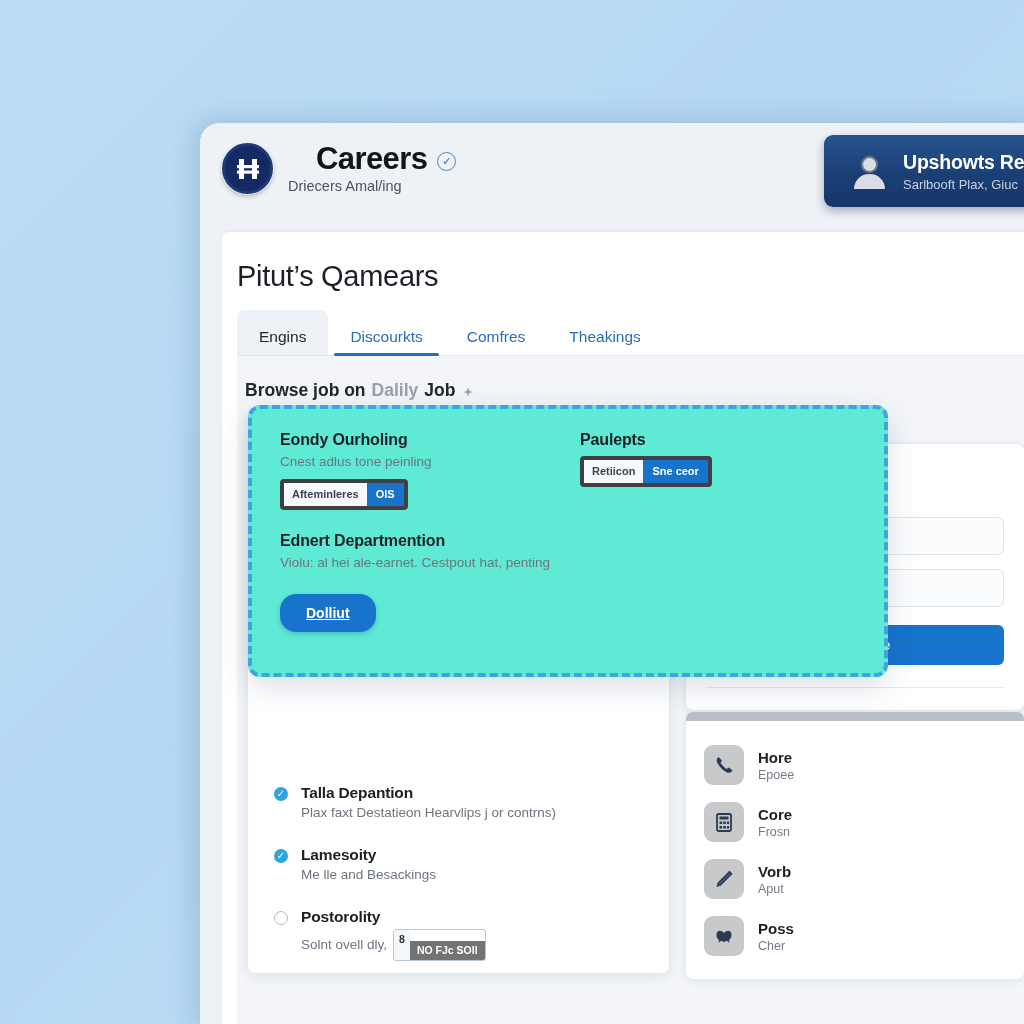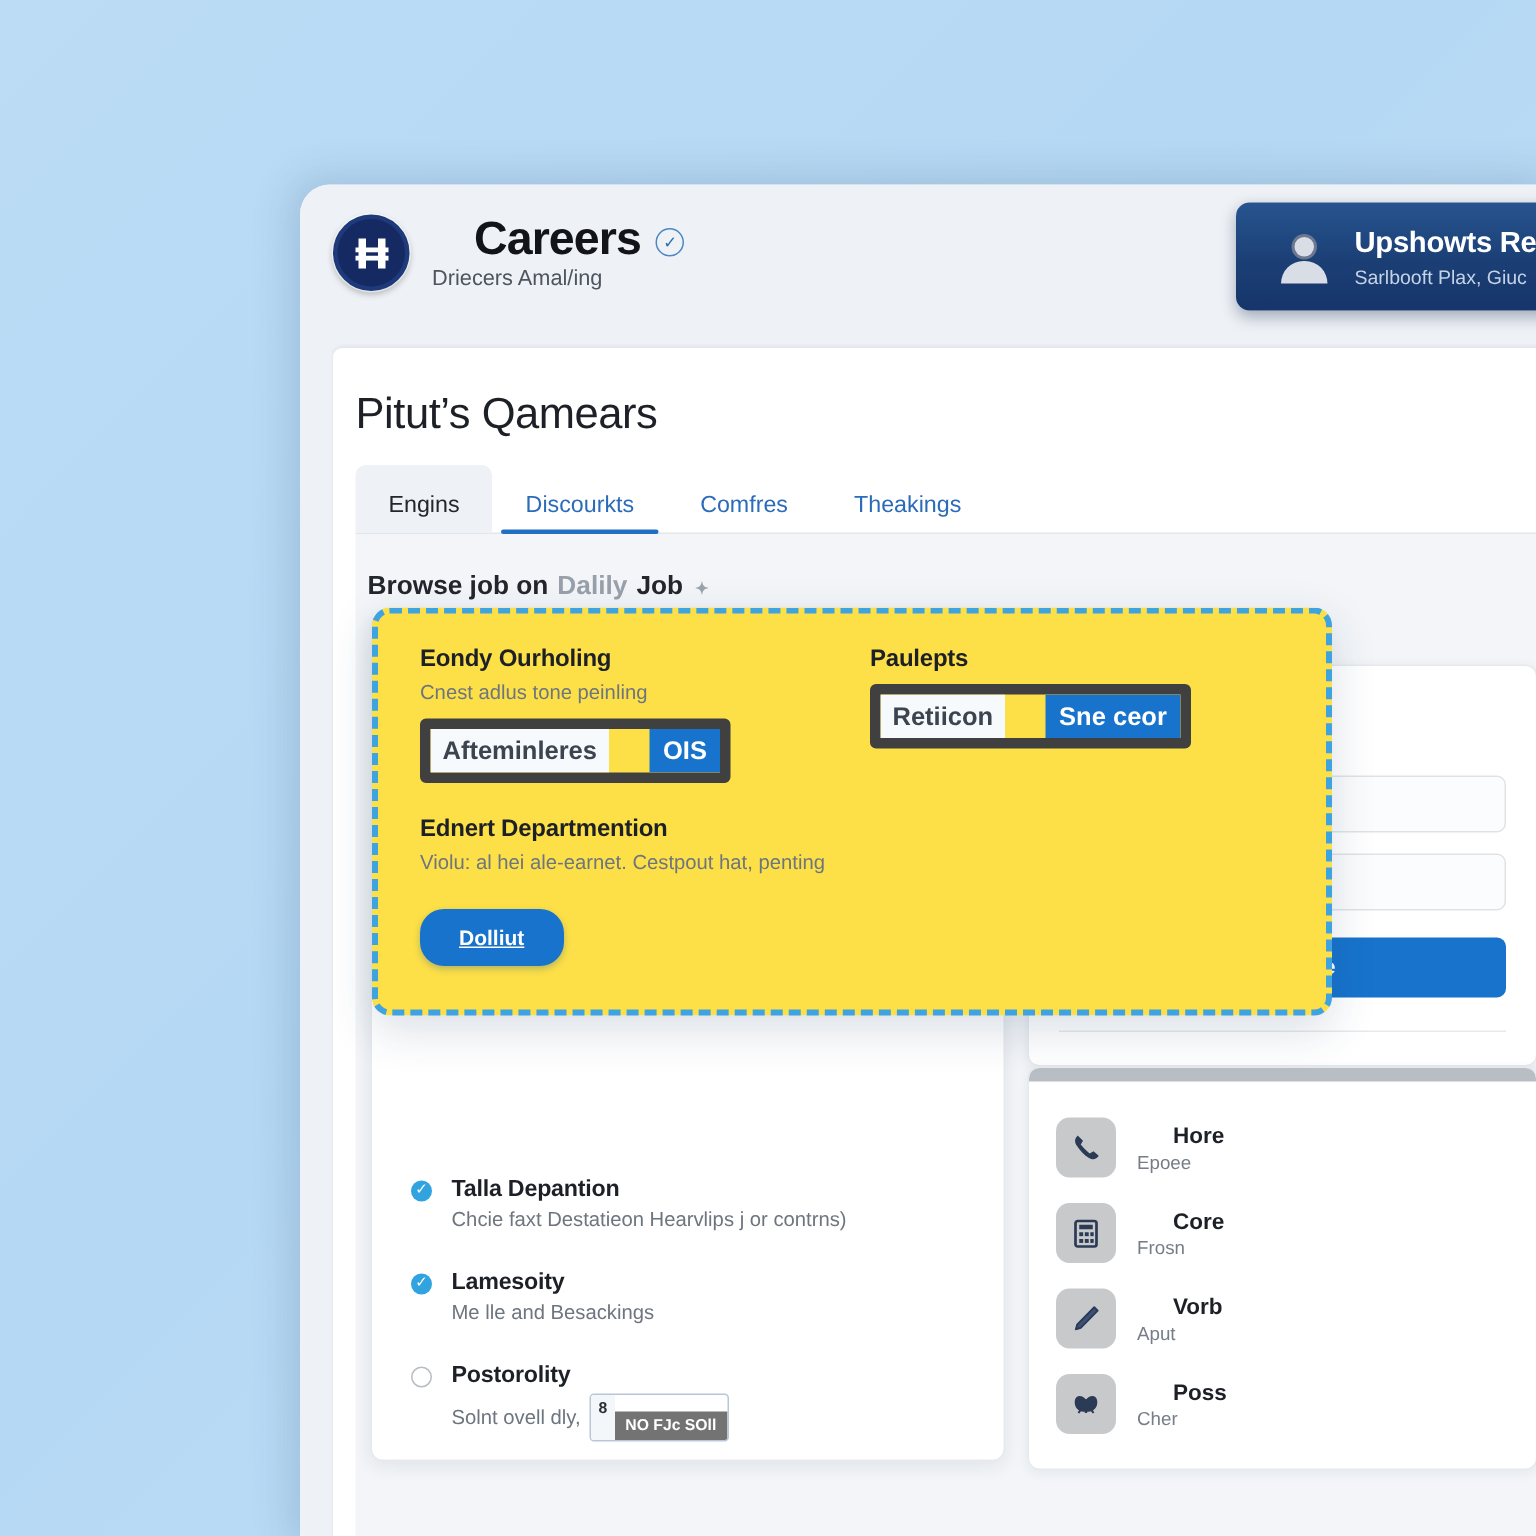--- a/index.html
+++ b/index.html
@@ -288,47 +288,46 @@
 
   
   #modal-dashed {
     position: absolute;
     left: 248px;
     top: 405px;
     width: 640px;
     height: 272px;
     border: 4px dashed #3fa3e0;
     border-radius: 12px;
-    background: #fde047;
+    background: #5eead4;
     box-shadow: 0 10px 30px rgba(30,60,100,0.16);
     z-index: 30;
   }
 
   #modal-inner { position: absolute; inset: 0; padding: 22px 28px; }
 
   .modal-row { display: flex; }
   .modal-col-left { width: 300px; }
   .modal-col-right { flex: 1; }
 
   .modal-h {
     font-size: 16px; font-weight: bold; color: #1d2026;
     letter-spacing: -0.15px;
   }
   .modal-sub { font-size: 13.5px; color: #6d757f; margin-top: 5px; }
   .modal-sub.link { color: #2b6cb8; }
 
   .chip-pair {
     display: inline-flex;
-    border: 7px solid #404040;
+    border: 4px solid #404040;
     border-radius: 4px;
     overflow: hidden;
-    font-size: 17px;
+    font-size: 11px;
     line-height: 1;
     margin-top: 10px;
-    gap: 27px;
   }
   .chip-pair .seg-a {
     background: #f7fafc; color: #3c4450;
     padding: 6px 8px; font-weight: bold; white-space: nowrap;
   }
   .chip-pair .seg-b {
     background: #1773cc; color: #ffffff;
     padding: 6px 9px; font-weight: bold; white-space: nowrap;
   }
 
@@ -439,21 +438,21 @@
   .fact-icon {
     width: 40px; height: 40px; flex: 0 0 auto;
     border-radius: 9px;
     background: #c7c9cb;
     display: flex; align-items: center; justify-content: center;
     color: #2b3a55;
     font-size: 20px;
     font-family: "DejaVu Sans", sans-serif;
   }
   .fact-text { display: flex; flex-direction: column; white-space: nowrap; overflow: hidden; }
-  .fact-title { font-size: 15px; font-weight: bold; color: #1d2026; margin-left: 24px; }
+  .fact-title { font-size: 15px; font-weight: bold; color: #1d2026; }
   .fact-sub { font-size: 12.5px; color: #767d87; margin-top: 2px; }
 </style>
 </head>
 <body>
 
 <div id="app-window">
 
   <div id="app-header">
 
     <div id="brand">
@@ -514,21 +513,21 @@
         <span class="sparkle">✦</span>
       </div>
 
       <div id="list-card">
         <div id="checklist">
 
           <div class="check-item">
             <div class="check-icon">✓</div>
             <div class="check-title">Talla Depantion</div>
             <div class="check-sub">
-              <span>Chcie faxt Destatieon Hearvlips j or contrns)</span>
+              <span>Plax faxt Destatieon Hearvlips j or contrns)</span>
             </div>
           </div>
 
           <div class="check-item">
             <div class="check-icon">✓</div>
             <div class="check-title">Lamesoity</div>
             <div class="check-sub">
               <span>Me lle and Besackings</span>
             </div>
           </div>

